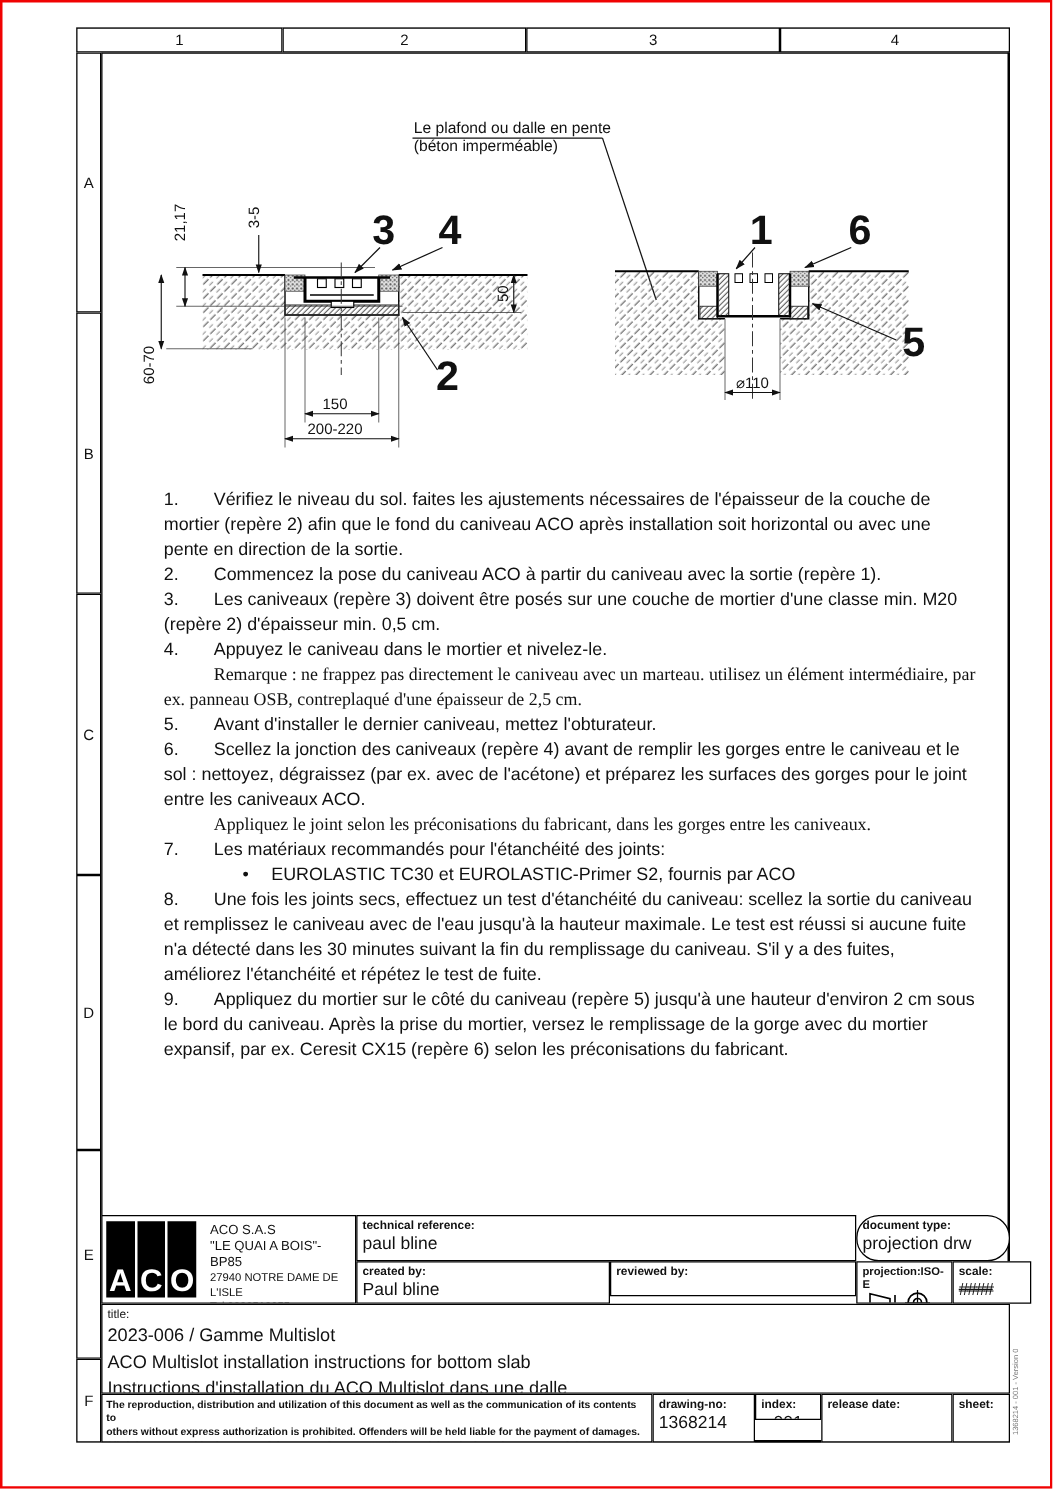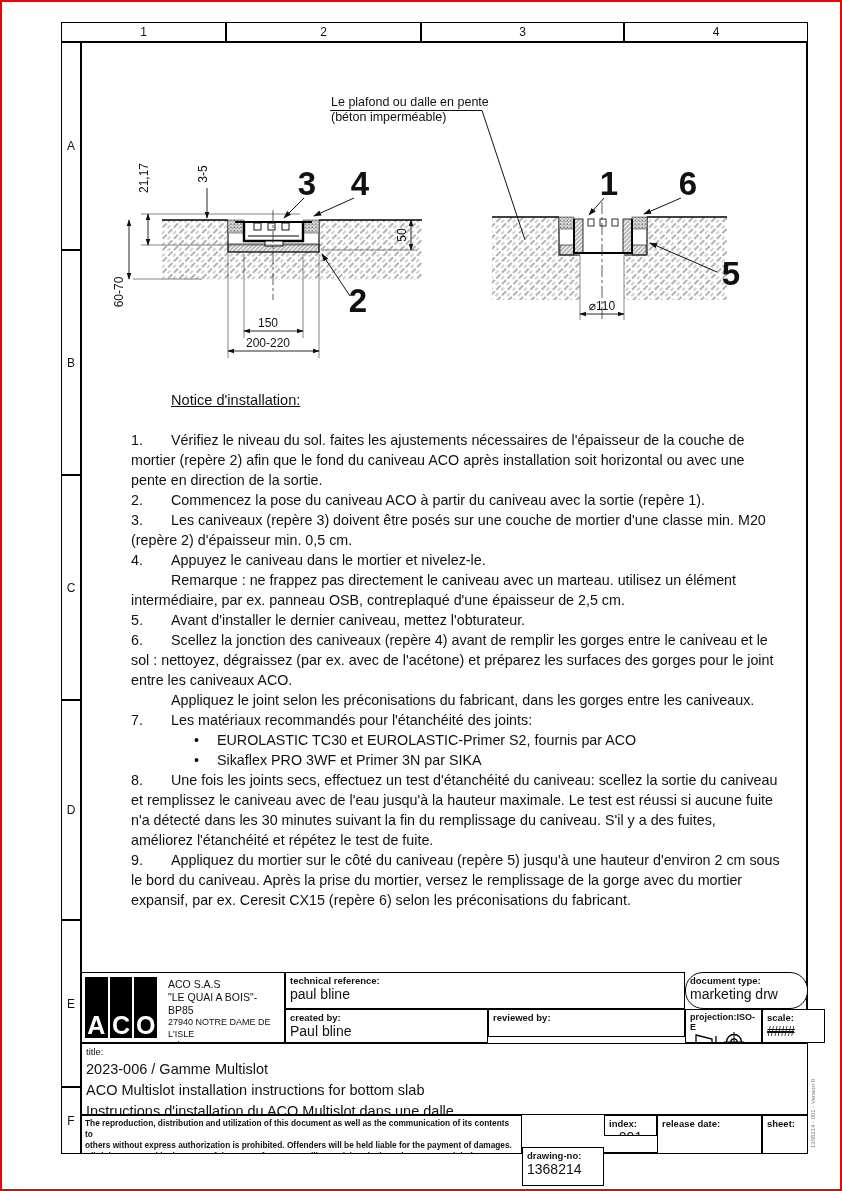--- a/index.html
+++ b/index.html
@@ -17,21 +17,21 @@
                align-items:center; justify-content:center;
                font-size:12px; background:#fff; }
 
   
   .notice { position:absolute; left:129px; top:388px; width:650px;
             font-size:14.3px; line-height:20px; }
   .notice h3 { font-size:14.6px; font-weight:normal; text-decoration:underline;
                text-indent:40px; margin-bottom:20px; }
   .notice p { margin:0; }
   .notice .num { display:inline-block; width:40px; }
-  .notice p.note { text-indent:40px; }
+  .notice p.note { text-indent:40px;font-family:Liberation Serif, serif; }
   .notice p.bullet { text-indent:63px; }
   .notice .bdot { display:inline-block; width:23px; text-indent:0; }
 
   
   .titleblock { position:absolute; left:79px; top:970px; width:727px; height:182px; }
   .tb { position:absolute; border:1.6px solid #000; background:#fff; overflow:hidden; }
   .lbl { font-size:9.5px; font-weight:bold; padding:2px 4px 0 4px; }
   .val { font-size:14px; padding:0 4px; }
   .acologo { position:absolute; left:3px; top:4px; width:72px; height:61px;
              display:flex; gap:2px; }
@@ -196,32 +196,30 @@
       <text x="607" y="193" font-size="33" font-weight="bold" text-anchor="middle">1</text>
       <line x1="602" y1="196" x2="587" y2="213" stroke="#111" stroke-width="1" marker-end="url(#arr)"></line>
       <text x="686" y="193" font-size="33" font-weight="bold" text-anchor="middle">6</text>
       <line x1="679" y1="196" x2="642" y2="212" stroke="#111" stroke-width="1" marker-end="url(#arr)"></line>
       <text x="729" y="283" font-size="33" font-weight="bold" text-anchor="middle">5</text>
       <line x1="715" y1="270" x2="648" y2="241" stroke="#111" stroke-width="1" marker-end="url(#arr)"></line>
     </g>
   </svg>
 
   <div class="notice">
-    <h3>Notice d'installation:</h3>
     <p><span class="num">1.</span><span>Vérifiez le niveau du sol. faites les ajustements nécessaires de l'épaisseur de la couche de mortier (repère 2) afin que le fond du caniveau ACO après installation soit horizontal ou avec une pente en direction de la sortie.</span></p>
     <p><span class="num">2.</span><span>Commencez la pose du caniveau ACO à partir du caniveau avec la sortie (repère 1).</span></p>
     <p><span class="num">3.</span><span>Les caniveaux (repère 3) doivent être posés sur une couche de mortier d'une classe min. M20 (repère 2) d'épaisseur min. 0,5 cm.</span></p>
     <p><span class="num">4.</span><span>Appuyez le caniveau dans le mortier et nivelez-le.</span></p>
     <p class="note">Remarque : ne frappez pas directement le caniveau avec un marteau. utilisez un élément intermédiaire, par ex. panneau OSB, contreplaqué d'une épaisseur de 2,5 cm.</p>
     <p><span class="num">5.</span><span>Avant d'installer le dernier caniveau, mettez l'obturateur.</span></p>
     <p><span class="num">6.</span><span>Scellez la jonction des caniveaux (repère 4) avant de remplir les gorges entre le caniveau et le sol : nettoyez, dégraissez (par ex. avec de l'acétone) et préparez les surfaces des gorges pour le joint entre les caniveaux ACO.</span></p>
     <p class="note">Appliquez le joint selon les préconisations du fabricant, dans les gorges entre les caniveaux.</p>
     <p><span class="num">7.</span><span>Les matériaux recommandés pour l'étanchéité des joints:</span></p>
     <p class="bullet"><span class="bdot">•</span><span>EUROLASTIC TC30 et EUROLASTIC-Primer S2, fournis par ACO</span></p>
-    <p class="bullet"><span class="bdot">•</span><span>Sikaflex PRO 3WF et Primer 3N par SIKA</span></p>
     <p><span class="num">8.</span><span>Une fois les joints secs, effectuez un test d'étanchéité du caniveau: scellez la sortie du caniveau et remplissez le caniveau avec de l'eau jusqu'à la hauteur maximale. Le test est réussi si aucune fuite n'a détecté dans les 30 minutes suivant la fin du remplissage du caniveau. S'il y a des fuites, améliorez l'étanchéité et répétez le test de fuite.</span></p>
     <p><span class="num">9.</span><span>Appliquez du mortier sur le côté du caniveau (repère 5) jusqu'à une hauteur d'environ 2 cm sous le bord du caniveau. Après la prise du mortier, versez le remplissage de la gorge avec du mortier expansif, par ex. Ceresit CX15 (repère 6) selon les préconisations du fabricant.</span></p>
   </div>
 
   <div class="titleblock">
 
     <div class="tb" style="left:0; top:0; width:204px; height:71px;">
       <div class="acologo">
         <div class="acotile">A</div>
         <div class="acotile">C</div>
@@ -236,21 +234,21 @@
       </div>
     </div>
 
     <div class="tb" style="left:204px; top:0; width:400px; height:37px;">
       <div class="lbl">technical reference:</div>
       <div class="val">paul bline</div>
     </div>
 
     <div class="tb" style="left:604px; top:0; width:123px; height:37px;border-radius:18px;">
       <div class="lbl">document type:</div>
-      <div class="val">marketing drw</div>
+      <div class="val">projection drw</div>
     </div>
 
     <div class="tb" style="left:204px; top:37px; width:203px; height:34px;">
       <div class="lbl">created by:</div>
       <div class="val">Paul bline</div>
     </div>
 
     <div class="tb" style="left:407px; top:37px; width:197px; height:28px;">
       <div class="lbl">reviewed by:</div>
       <div class="val"></div>
@@ -283,21 +281,21 @@
     </div>
 
     <div class="tb" style="left:0; top:143px; width:441px; height:39px;">
       <div class="disc">
         <div>The reproduction, distribution and utilization of this document as well as the communication of its contents to</div>
         <div>others without express authorization is prohibited. Offenders will be held liable for the payment of damages.</div>
         <div>All rights reserved in the event of the grant of a patent, utility model or design. observe copyright by ISO 16016</div>
       </div>
     </div>
 
-    <div class="tb" style="left:441px; top:143px; width:82px; height:39px;margin-top:32px;">
+    <div class="tb" style="left:441px; top:143px; width:82px; height:39px;">
       <div class="lbl">drawing-no:</div>
       <div class="val">1368214</div>
     </div>
 
     <div class="tb" style="left:523px; top:143px; width:53px; height:21px;">
       <div class="lbl">index:</div>
       <div class="val" style="text-align:center;">001</div>
     </div>
 
     <div class="tb" style="left:576px; top:143px; width:105px; height:39px;">

